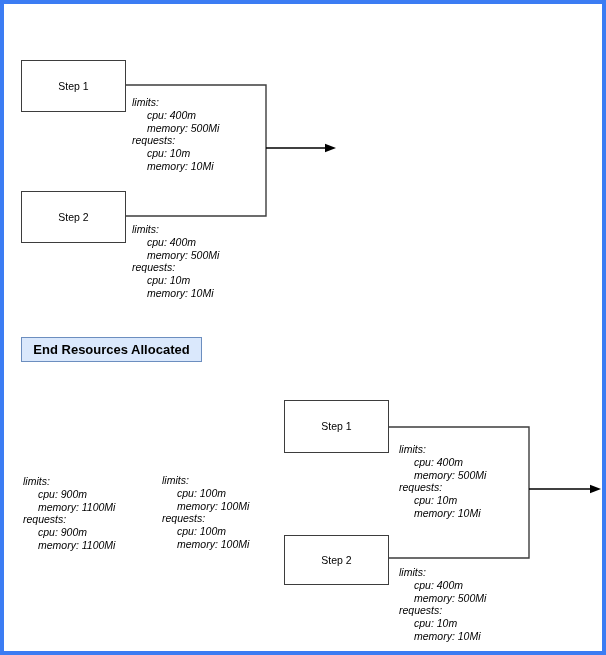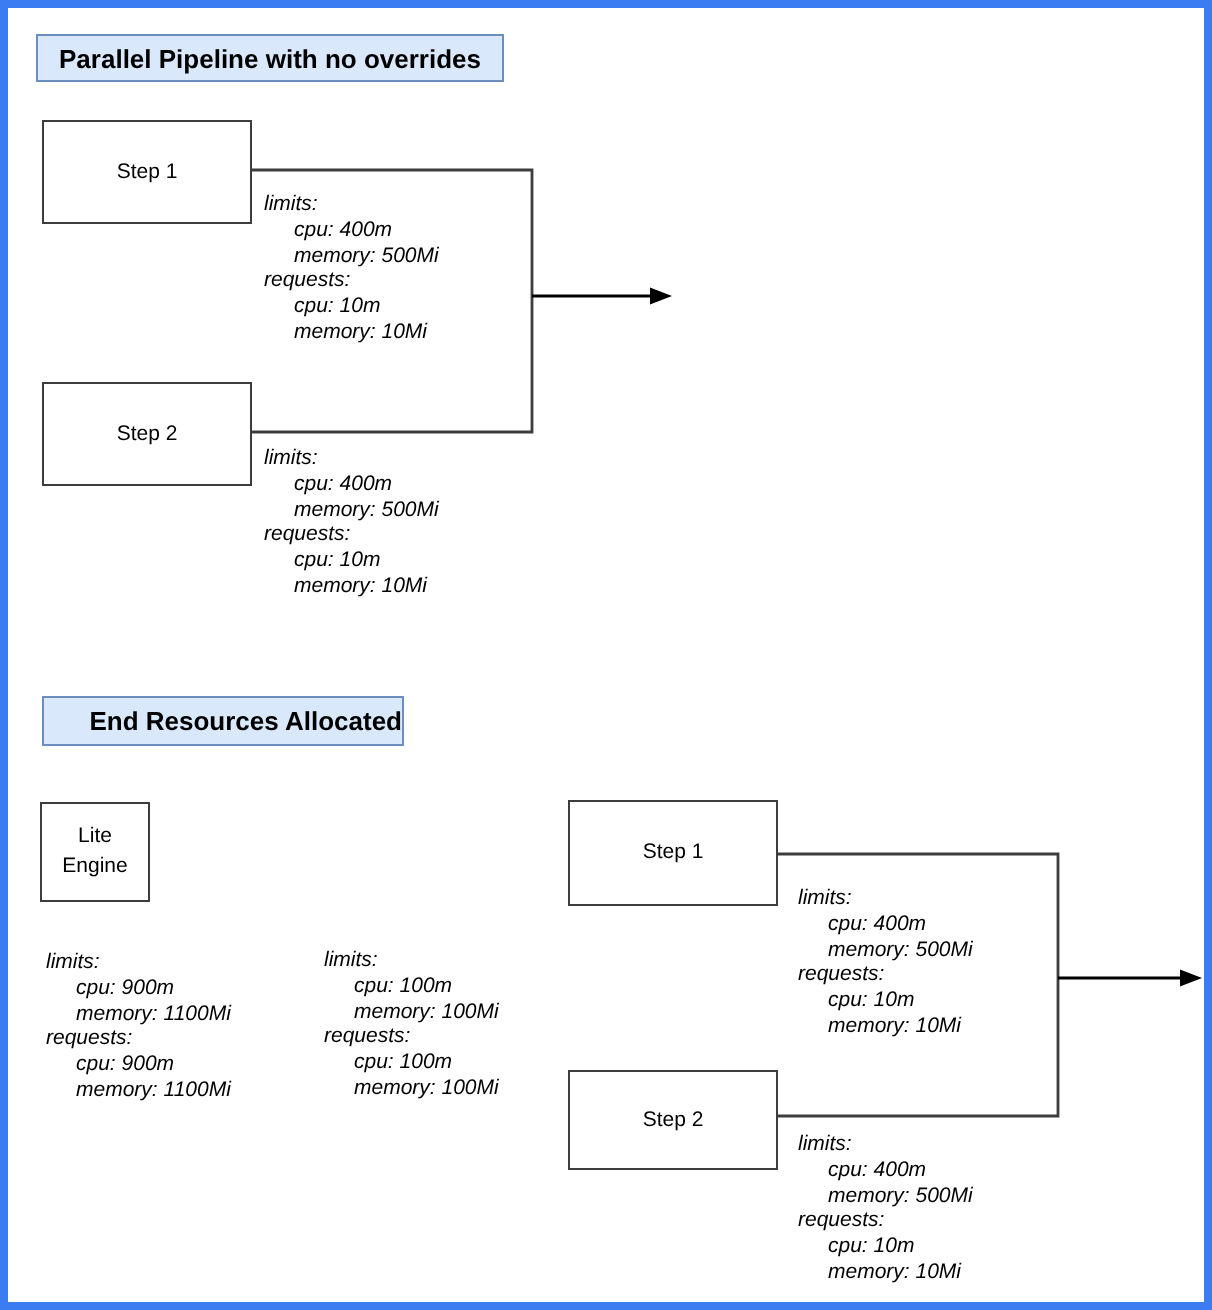--- a/index.html
+++ b/index.html
@@ -51,23 +51,20 @@
   <svg id="connector-layer" viewBox="0 0 606 655" xmlns="http://www.w3.org/2000/svg">
     <polyline class="connector" points="122,81 262,81 262,212 122,212"></polyline>
     <line class="arrow-line" x1="262" y1="144" x2="324" y2="144"></line>
     <polygon class="arrow-head" points="332,144 321,139.8 321,148.2"></polygon>
 
     <polyline class="connector" points="385,423 525,423 525,554 385,554"></polyline>
     <line class="arrow-line" x1="525" y1="485" x2="589" y2="485"></line>
     <polygon class="arrow-head" points="597,485 586,480.8 586,489.2"></polygon>
   </svg>
 
-  <div class="abs section-title" style="left:14px;top:13px;width:234px;height:24px;">
-    <span>Parallel Pipeline with no overrides</span>
-  </div>
 
   <div class="abs node" style="left:17px;top:56px;width:105px;height:52px;">
     <span>Step 1</span>
   </div>
 
   <div class="abs node" style="left:17px;top:187px;width:105px;height:52px;">
     <span>Step 2</span>
   </div>
 
   <div class="res" style="left:128px;top:92px;">
@@ -81,28 +78,24 @@
 
   <div class="res" style="left:128px;top:219px;">
     <div>limits:</div>
     <div class="ind">cpu: 400m</div>
     <div class="ind">memory: 500Mi</div>
     <div>requests:</div>
     <div class="ind">cpu: 10m</div>
     <div class="ind">memory: 10Mi</div>
   </div>
 
-  <div class="abs section-title" style="left:17px;top:344px;width:181px;height:25px;justify-content:flex-end;">
+  <div class="abs section-title" style="left:17px;top:333px;width:181px;height:25px;">
     <span>End Resources Allocated</span>
   </div>
 
-  <div class="abs node" style="left:16px;top:397px;width:55px;height:50px;">
-    <span>Lite</span>
-    <span>Engine</span>
-  </div>
 
 
   <div class="abs node" style="left:280px;top:396px;width:105px;height:53px;">
     <span>Step 1</span>
   </div>
 
   <div class="abs node" style="left:280px;top:531px;width:105px;height:50px;">
     <span>Step 2</span>
   </div>
 

